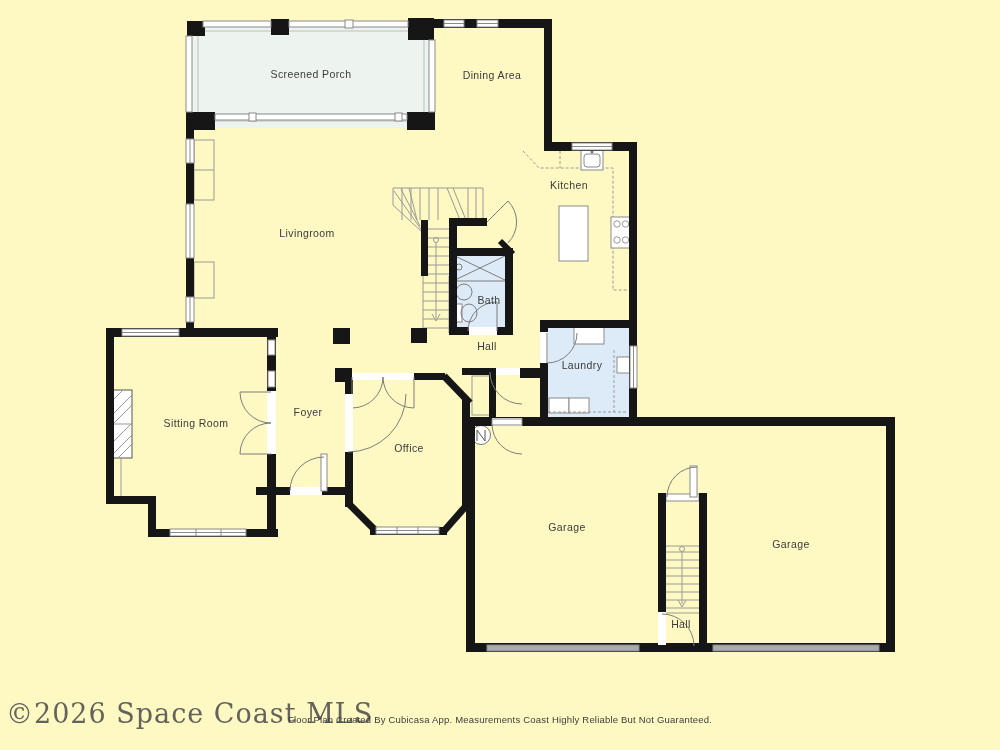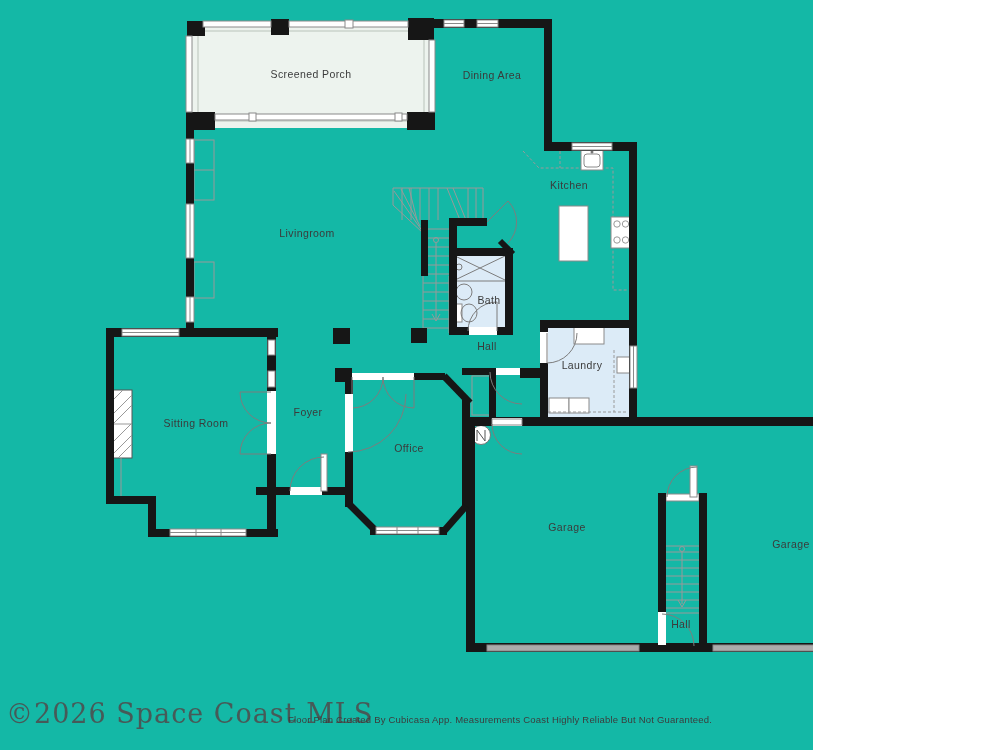--- a/index.html
+++ b/index.html
@@ -1,16 +1,16 @@
 <!DOCTYPE html>
 <html><head>
 <meta charset="utf-8">
 <style>
   html,body{margin:0;padding:0;background:#ffffff;}
-  #stage{position:relative;width:813px;height:750px;background:#14b8a6;overflow:hidden;
+  #stage{position:relative;width:1000px;height:750px;background:#fef9c3;overflow:hidden;
          font-family:"Liberation Sans", sans-serif;}
   svg{position:absolute;left:0;top:0;}
   .room-label{font-family:"Liberation Sans", sans-serif;font-size:10.5px;fill:#3b3b3b;letter-spacing:.4px;}
   #watermark{position:absolute;left:6px;top:698px;font-family:"DejaVu Serif", serif;
              font-size:27px;color:#4e4e4e;letter-spacing:1px;opacity:.88;white-space:nowrap;}
   #disclaimer{position:absolute;left:0;top:714px;width:1000px;text-align:center;
               font-size:9.5px;color:#3c3c3c;letter-spacing:.2px;}
   .wall{fill:#161616;}
   .win{fill:#ffffff;stroke:#8a8a8a;stroke-width:1;}
   .thin{stroke:#999999;stroke-width:1;fill:none;}

